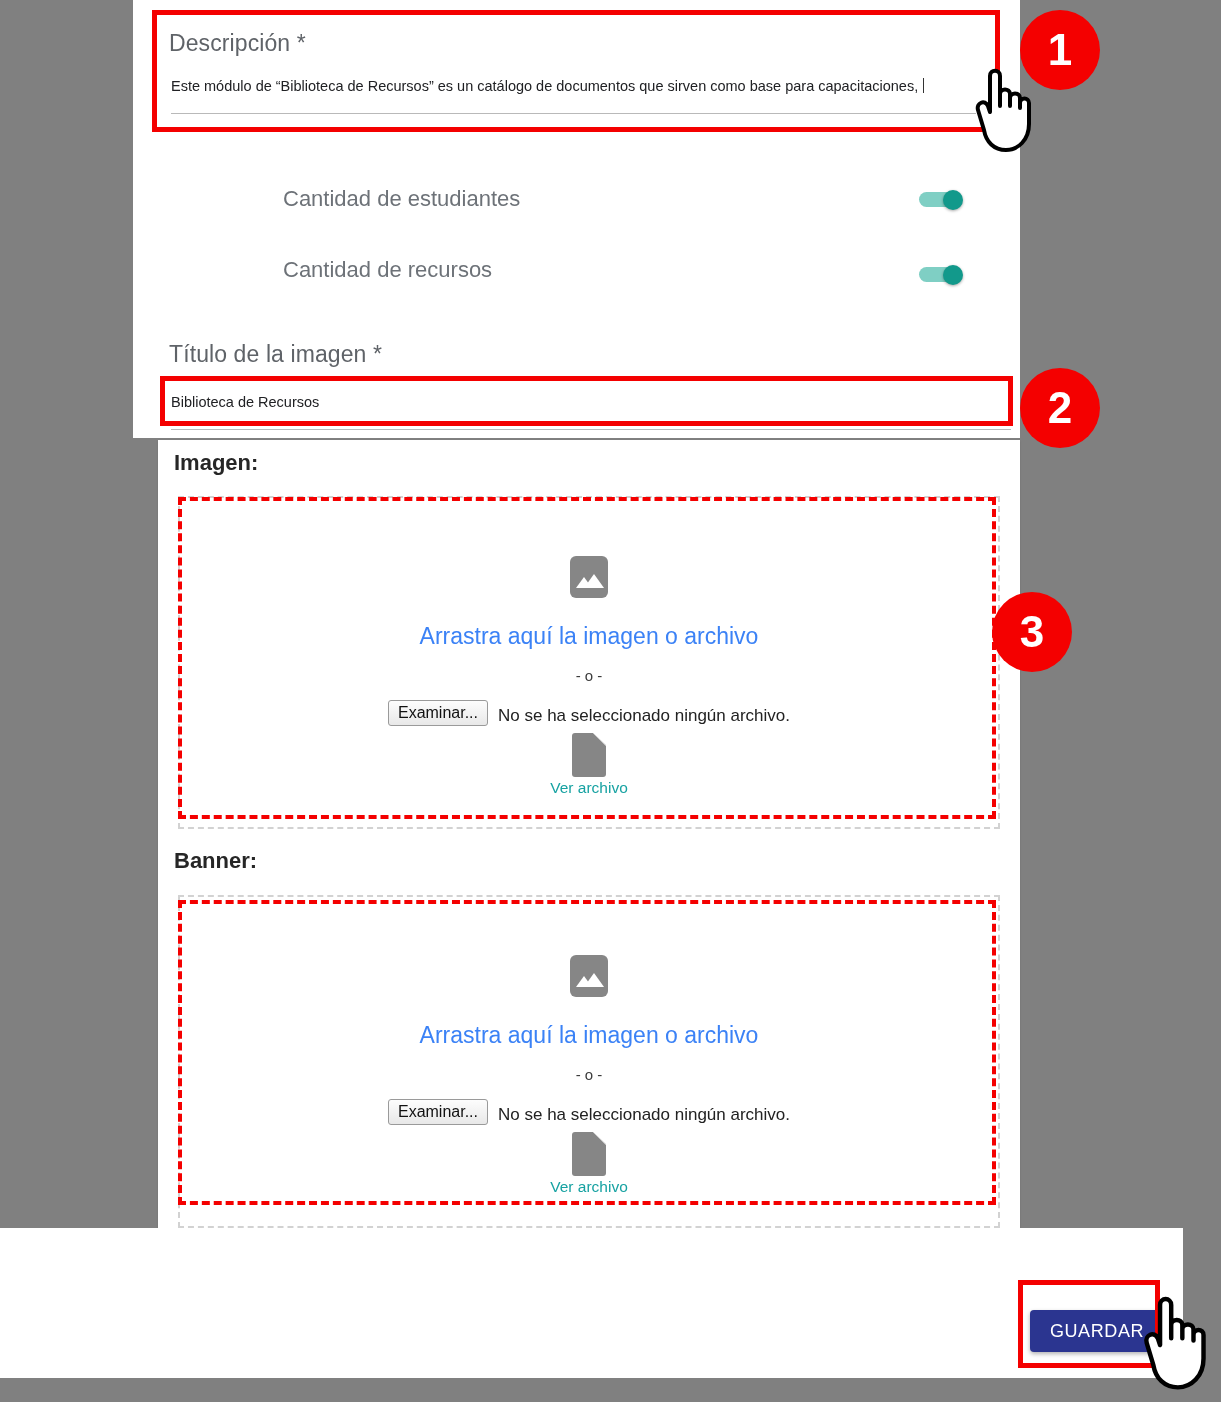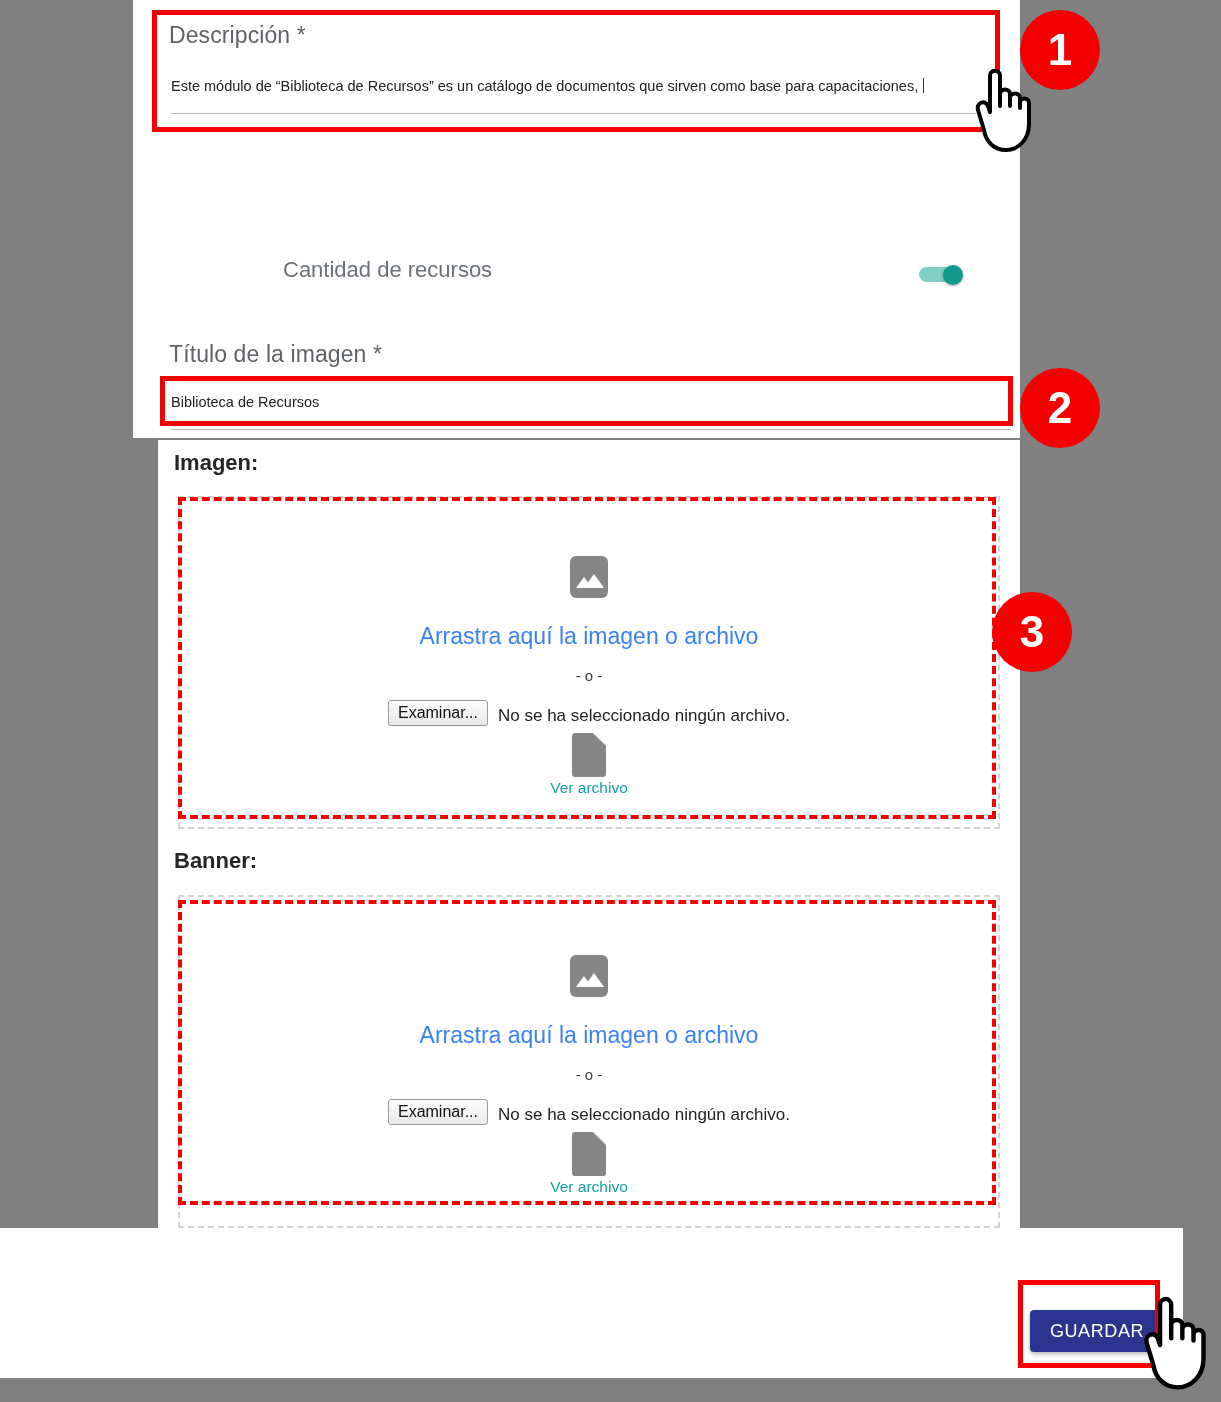--- a/index.html
+++ b/index.html
@@ -245,24 +245,31 @@
   
   .cursor-hand { position: absolute; pointer-events: none; }
 </style>
 </head>
 <body>
 
 <div id="root">
 
   <div class="panel-top">
 
-    <div style="position:absolute;left:36px;top:22px;" class="field-label">Descripción *</div>
+    <div style="position:absolute;left:36px;top:30px;" class="field-label">Descripción *</div>
 
     <div class="text-input-line" style="position:absolute;left:38px;top:78px;width:805px;"><span>Este módulo de “Biblioteca de Recursos” es un catálogo de documentos que sirven como base para capacitaciones, </span><span class="caret"></span></div>
 
+    <div class="toggle-row" style="top:186px;">
+      <span class="toggle-label">Cantidad de estudiantes</span>
+      <span class="switch">
+        <span class="track"></span>
+        <span class="knob"></span>
+      </span>
+    </div>
 
     <div class="toggle-row" style="top:257px;align-items:flex-end;">
       <span class="toggle-label">Cantidad de recursos</span>
       <span class="switch">
         <span class="track"></span>
         <span class="knob"></span>
       </span>
     </div>
 
     <div style="position:absolute;left:36px;top:341px;" class="field-label">Título de la imagen *</div>

